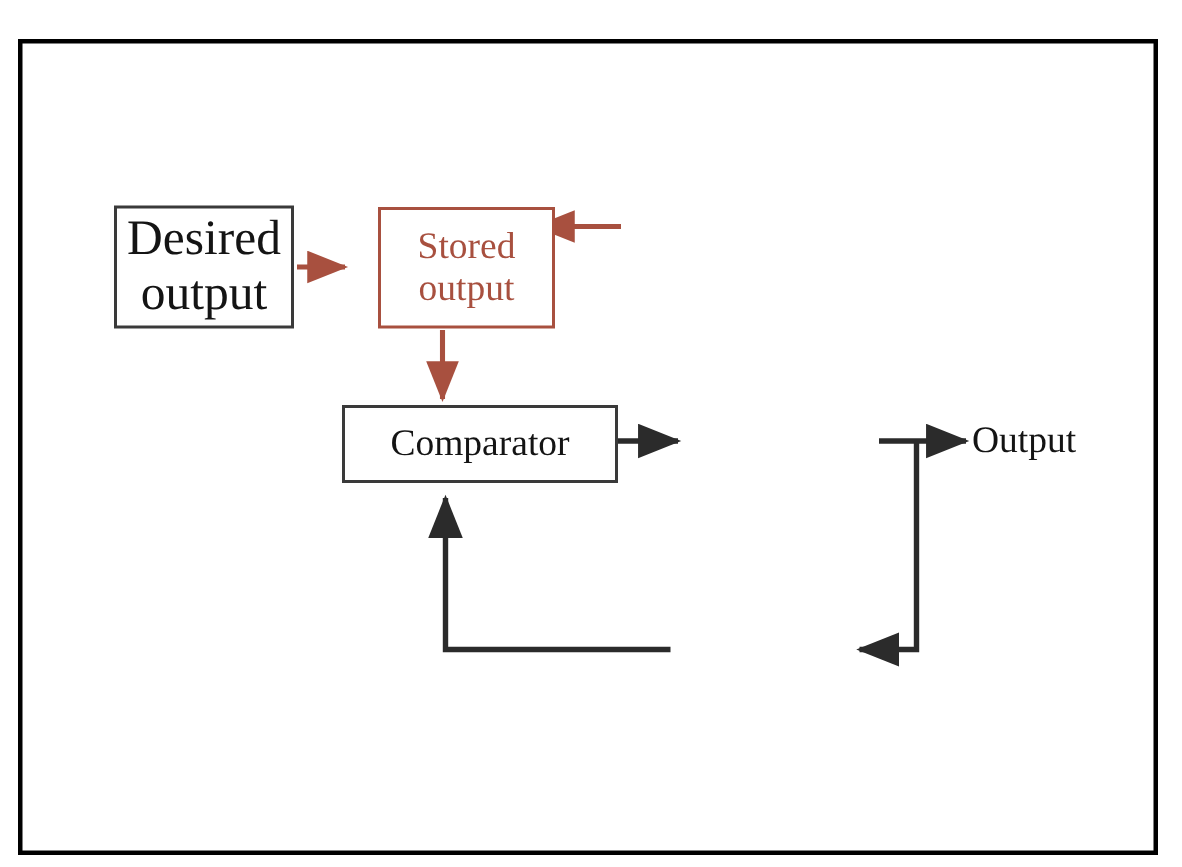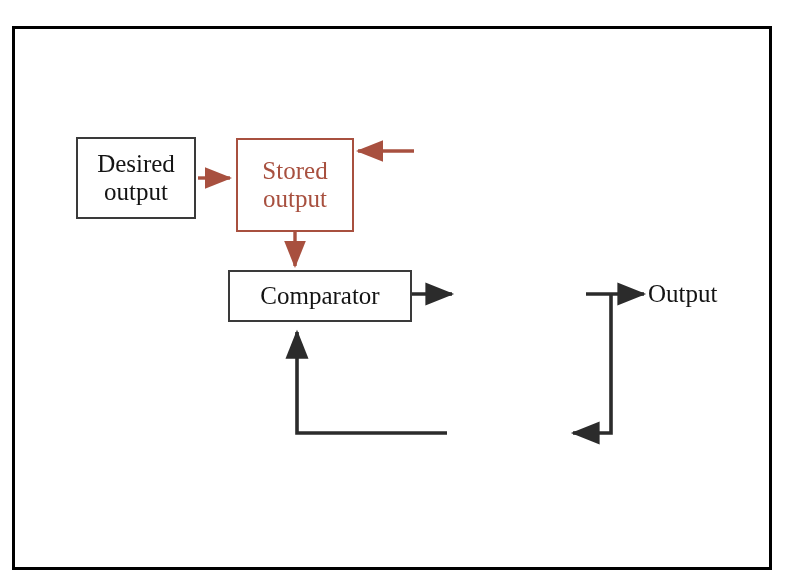--- a/index.html
+++ b/index.html
@@ -103,28 +103,28 @@
     </g>
     <g>
       <polyline points="611,294 611,433 573,433" fill="none" stroke="#2b2b2b" stroke-width="3.6" marker-end="url(#arrow-black)"></polyline>
     </g>
 
     <g>
       <polyline points="447,433 297,433 297,332" fill="none" stroke="#2b2b2b" stroke-width="3.6" marker-end="url(#arrow-black)"></polyline>
     </g>
   </svg>
 
-  <div class="node-box node-black" id="node-desired-output" style="left:76px; top:137px; width:120px; height:82px; font-size:25px;">
+  <div class="node-box node-black" id="node-desired-output" style="left:76px; top:137px; width:120px; height:82px; font-size:33px;">
     <div>
       <div>Desired</div>
       <div>output</div>
     </div>
   </div>
 
-  <div class="node-box node-red" id="node-stored-program" style="left:236px; top:138px; width:118px; height:94px; font-size:25px;">
+  <div class="node-box node-red" id="node-stored-program" style="left:252px; top:138px; width:118px; height:81px; font-size:25px;">
     <div>
       <div>Stored</div>
       <div>output</div>
     </div>
   </div>
 
   <div class="node-box node-black" id="node-comparator" style="left:228px; top:270px; width:184px; height:52px; font-size:25px;">
     <div>Comparator</div>
   </div>
 

